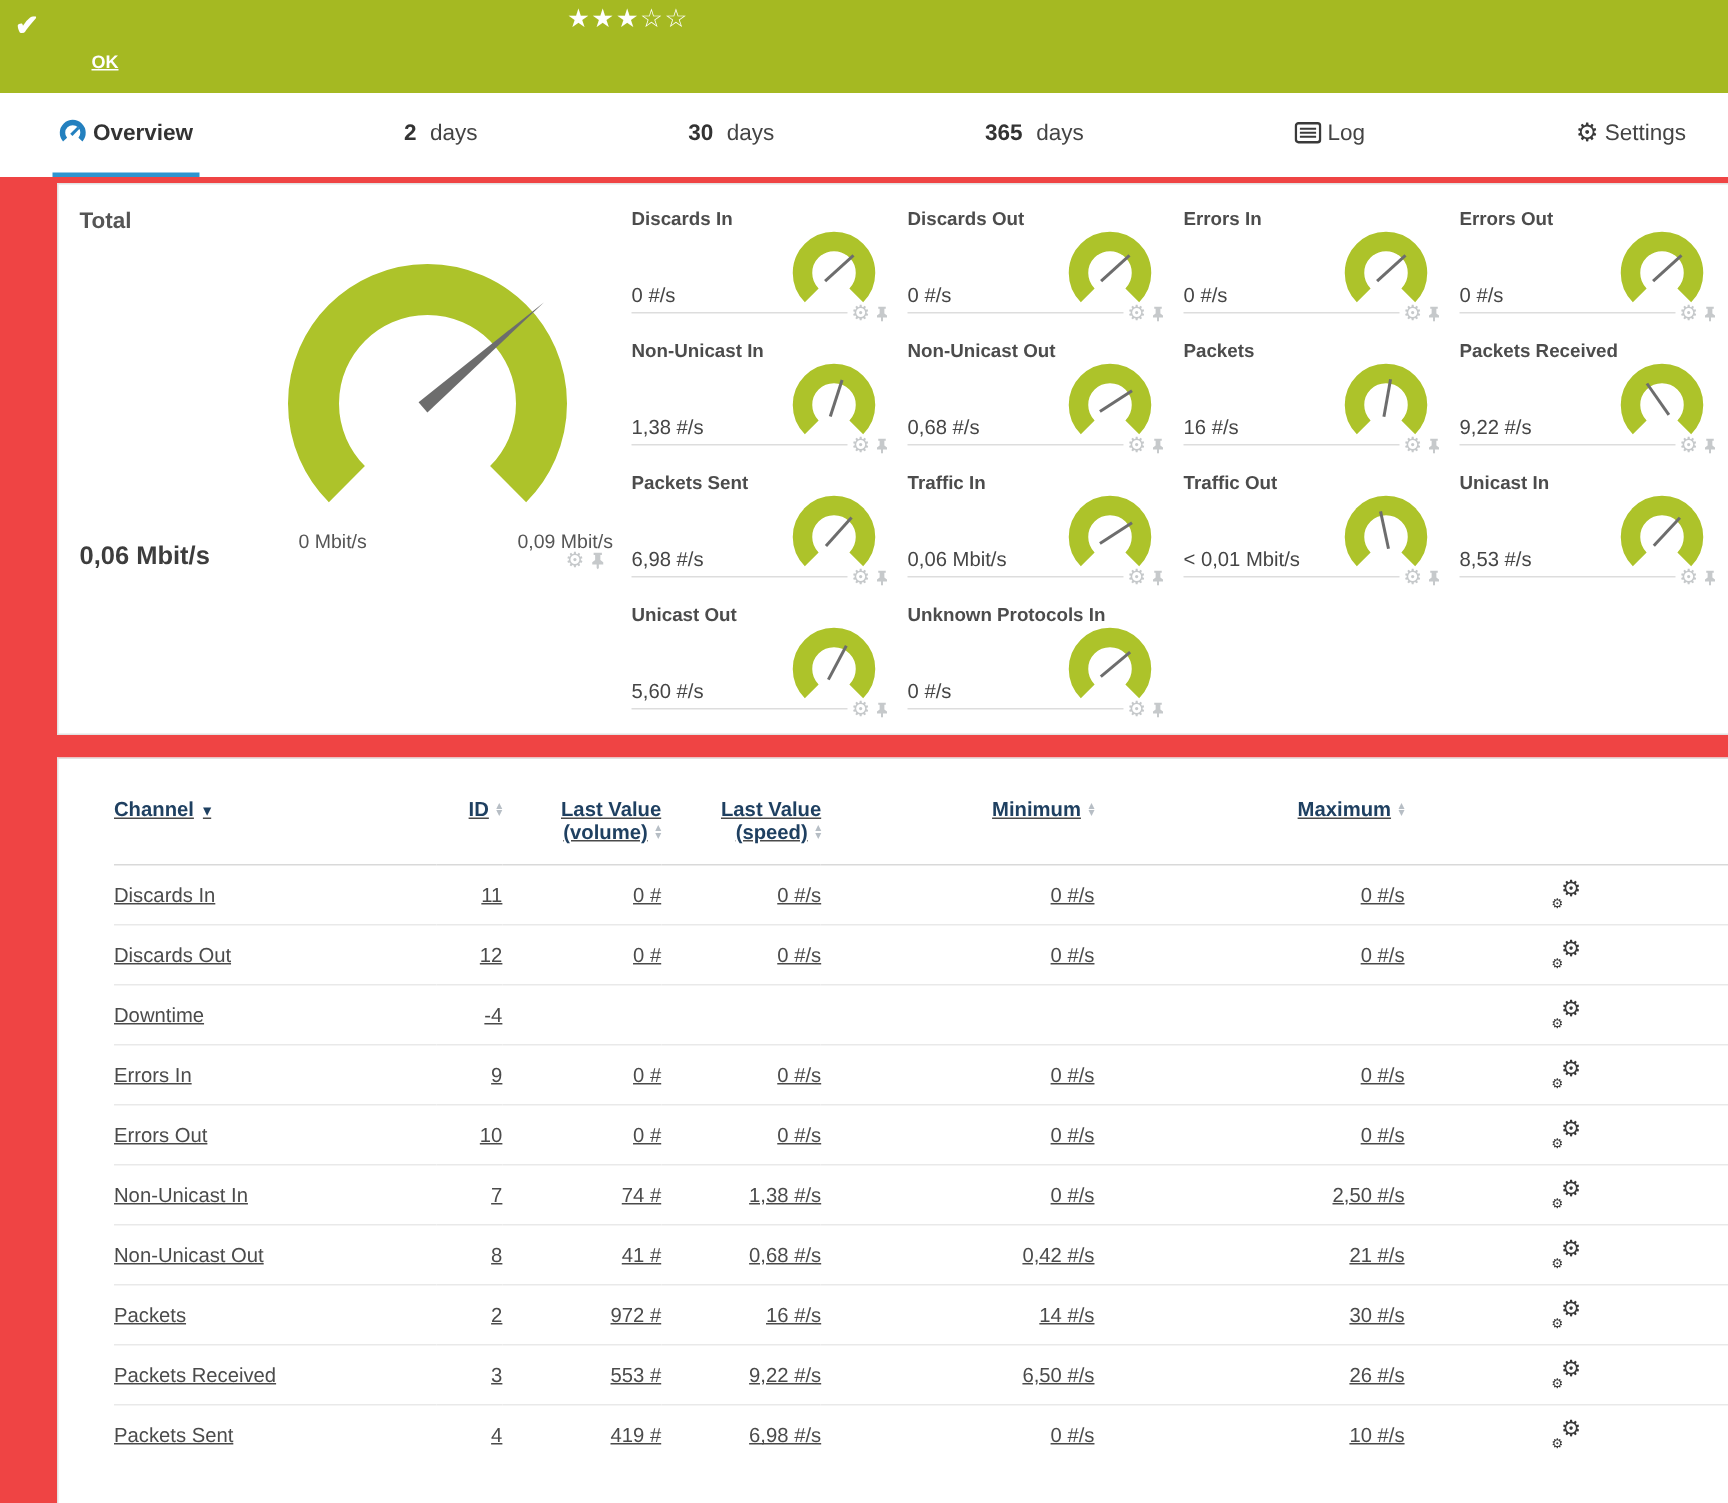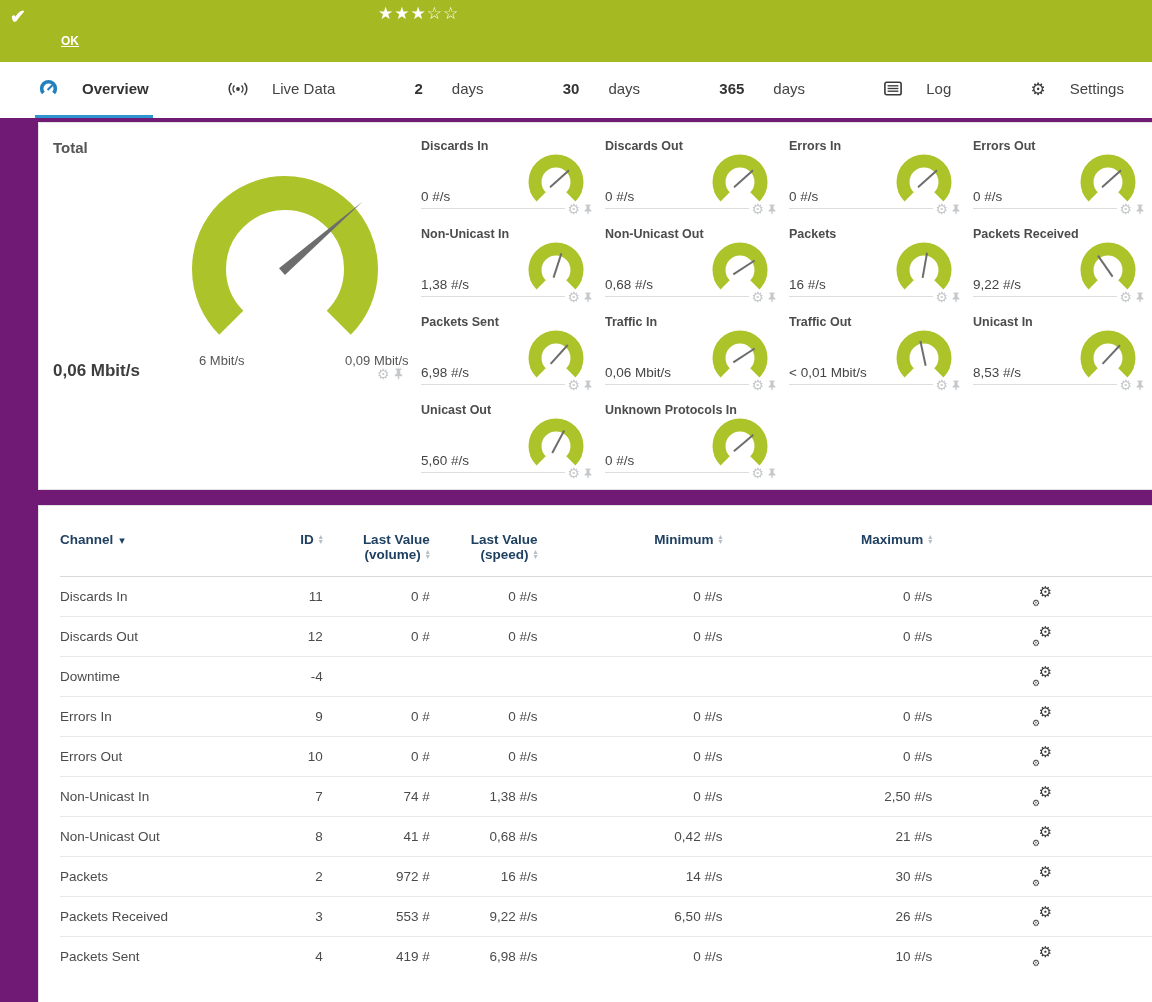--- a/index.html
+++ b/index.html
@@ -15,28 +15,28 @@
   .topbar .titleline{position:absolute;left:36px;top:3px;font-size:20px;white-space:nowrap;}
   .topbar .sensorword{font-style:italic;font-weight:normal;margin-right:8px;}
   .topbar .sensortitle{font-weight:bold;}
   .topbar .flag{font-size:13px;vertical-align:super;margin-left:3px;}
   .topbar .stars{position:absolute;left:378px;top:3px;font-size:17px;letter-spacing:1px;
                  font-family:"DejaVu Sans",sans-serif;}
   .topbar .status{position:absolute;left:61px;top:34px;font-size:12px;font-weight:bold;text-decoration:underline;}
   
   .tabbar{height:56px;background:#fff;display:flex;align-items:stretch;
           justify-content:space-between;padding:0 24px 0 35px;}
-  .tab{display:flex;align-items:center;gap:24px;font-size:15px;color:#444;
+  .tab{display:flex;align-items:center;gap:4px;font-size:15px;color:#444;
        cursor:pointer;border-bottom:3px solid transparent;padding:0 4px;margin-bottom:0;}
   .tab.active{border-bottom-color:var(--tab-blue);color:#333;font-weight:bold;}
   .tab .num{font-weight:bold;color:#333;margin-right:5px;}
   .tab svg{display:block;}
   .tab .gearglyph{font-family:"DejaVu Sans",sans-serif;font-size:17px;color:#3a3a3a;}
   
-  .content{background:#701a75;height:884px;padding-top:4px;}
+  .content{background:#ef4444;height:884px;padding-top:4px;}
   .panel{background:#fff;border:1px solid #e2e2e2;border-right:none;margin-left:38px;
          width:1114px;position:relative;}
   .panel1{height:368px;}
   .panel2{height:520px;margin-top:15px;}
   
   .total-label{position:absolute;left:14px;top:16px;font-size:15px;font-weight:bold;color:#555;}
   .bigsvg{position:absolute;left:146px;top:48px;}
   .scale-min{position:absolute;left:160px;top:230px;font-size:13px;color:#555;}
   .scale-max{position:absolute;left:306px;top:230px;font-size:13px;color:#555;}
   .total-value{position:absolute;left:14px;top:238px;font-size:17px;font-weight:bold;color:#3d3d3d;}
@@ -46,21 +46,21 @@
   
   .gauge-grid{position:absolute;left:382px;top:14px;display:grid;
               grid-template-columns:repeat(4,170px);column-gap:14px;row-gap:16px;
               grid-auto-rows:72px;}
   .gcell{position:relative;border-bottom:1px solid #ddd;}
   .gtitle{position:absolute;left:0;top:2px;font-size:12.5px;font-weight:bold;color:#4c4c4c;white-space:nowrap;}
   .gsvg{position:absolute;right:4px;top:14px;}
   .gvalue{position:absolute;left:0;bottom:4px;font-size:13.5px;color:#454545;white-space:nowrap;}
   .gicons{position:absolute;right:-2px;bottom:-7px;background:#fff;padding-left:2px;}
   
-  table.channels{border-collapse:collapse;margin:26px 0 0 21px;table-layout:fixed;font-size:13.5px;}
+  table.channels{border-collapse:collapse;margin:26px 0 0 37px;table-layout:fixed;font-size:13.5px;text-decoration:underline;}
   table.channels col.c0{width:218px;} table.channels col.c1{width:45px;}
   table.channels col.c2{width:107px;} table.channels col.c3{width:108px;}
   table.channels col.c4{width:185px;} table.channels col.c5{width:210px;}
   table.channels col.c6{width:220px;}
   table.channels th{color:var(--navy);font-size:13.5px;font-weight:bold;text-align:right;
                     vertical-align:top;padding:0 0 14px 0;}
   table.channels th.left{text-align:left;}
   table.channels thead tr{border-bottom:1px solid #d9d9d9;}
   table.channels td{height:40px;text-align:right;color:#4b4b4b;padding:0;}
   table.channels td.left{text-align:left;}
@@ -88,28 +88,20 @@
 
 <div class="tabbar">
   <div class="tab active">
     <svg width="19" height="19" viewBox="0 0 20 20">
       <path d="M4.6 14.8 A7.2 7.2 0 1 1 15.4 14.8" fill="none" stroke="#2380bf" stroke-width="3.8"></path>
       <line x1="9" y1="11.5" x2="14" y2="6.5" stroke="#2380bf" stroke-width="2.2"></line>
     </svg>
     <span>Overview</span>
   </div>
   <div class="tab">
-    <svg width="20" height="16" viewBox="0 0 20 16">
-      <circle cx="10" cy="8" r="1.9" fill="#3a3a3a"></circle>
-      <path d="M6.5 4.5 A5 5 0 0 0 6.5 11.5 M3.5 2 A9 9 0 0 0 3.5 14" fill="none" stroke="#3a3a3a" stroke-width="1.5"></path>
-      <path d="M13.5 4.5 A5 5 0 0 1 13.5 11.5 M16.5 2 A9 9 0 0 1 16.5 14" fill="none" stroke="#3a3a3a" stroke-width="1.5"></path>
-    </svg>
-    <span>Live Data</span>
-  </div>
-  <div class="tab">
     <span class="num">2</span>
     <span>days</span>
   </div>
   <div class="tab">
     <span class="num">30</span>
     <span>days</span>
   </div>
   <div class="tab">
     <span class="num">365</span>
     <span>days</span>
@@ -130,21 +122,21 @@
 </div>
 
 <div class="content">
 
   <div class="panel panel1">
     <div class="total-label">Total</div>
     <svg class="bigsvg" width="200" height="195" viewBox="0 0 200 195">
       <path d="M46.26 151.74 A 76 76 0 1 1 153.74 151.74" fill="none" stroke="var(--gauge-green)" stroke-width="34"></path>
       <polygon id="total-needle" points="96,93.5 96,102.5 203,98" fill="var(--needle)" transform="rotate(-41 100 98)"></polygon>
     </svg>
-    <span class="scale-min">6 Mbit/s</span>
+    <span class="scale-min">0 Mbit/s</span>
     <span class="scale-max">0,09 Mbit/s</span>
     <div class="total-value">0,06 Mbit/s</div>
     <span class="miniicons total-icons">
       <span class="g">⚙</span>
       <svg width="11" height="13" viewBox="0 0 12 13">
         <path d="M3 1 h6 v1.6 h-1.1 v3.8 l2.1 1.6 v1.6 H6.8 v2.6 L6 13 l-0.8-0.8 v-2.6 H2 V8 l2.1-1.6 V2.6 H3 Z" fill="var(--muted-icon)"></path>
       </svg>
     </span>
     <div class="gauge-grid">
         <div class="gcell">

